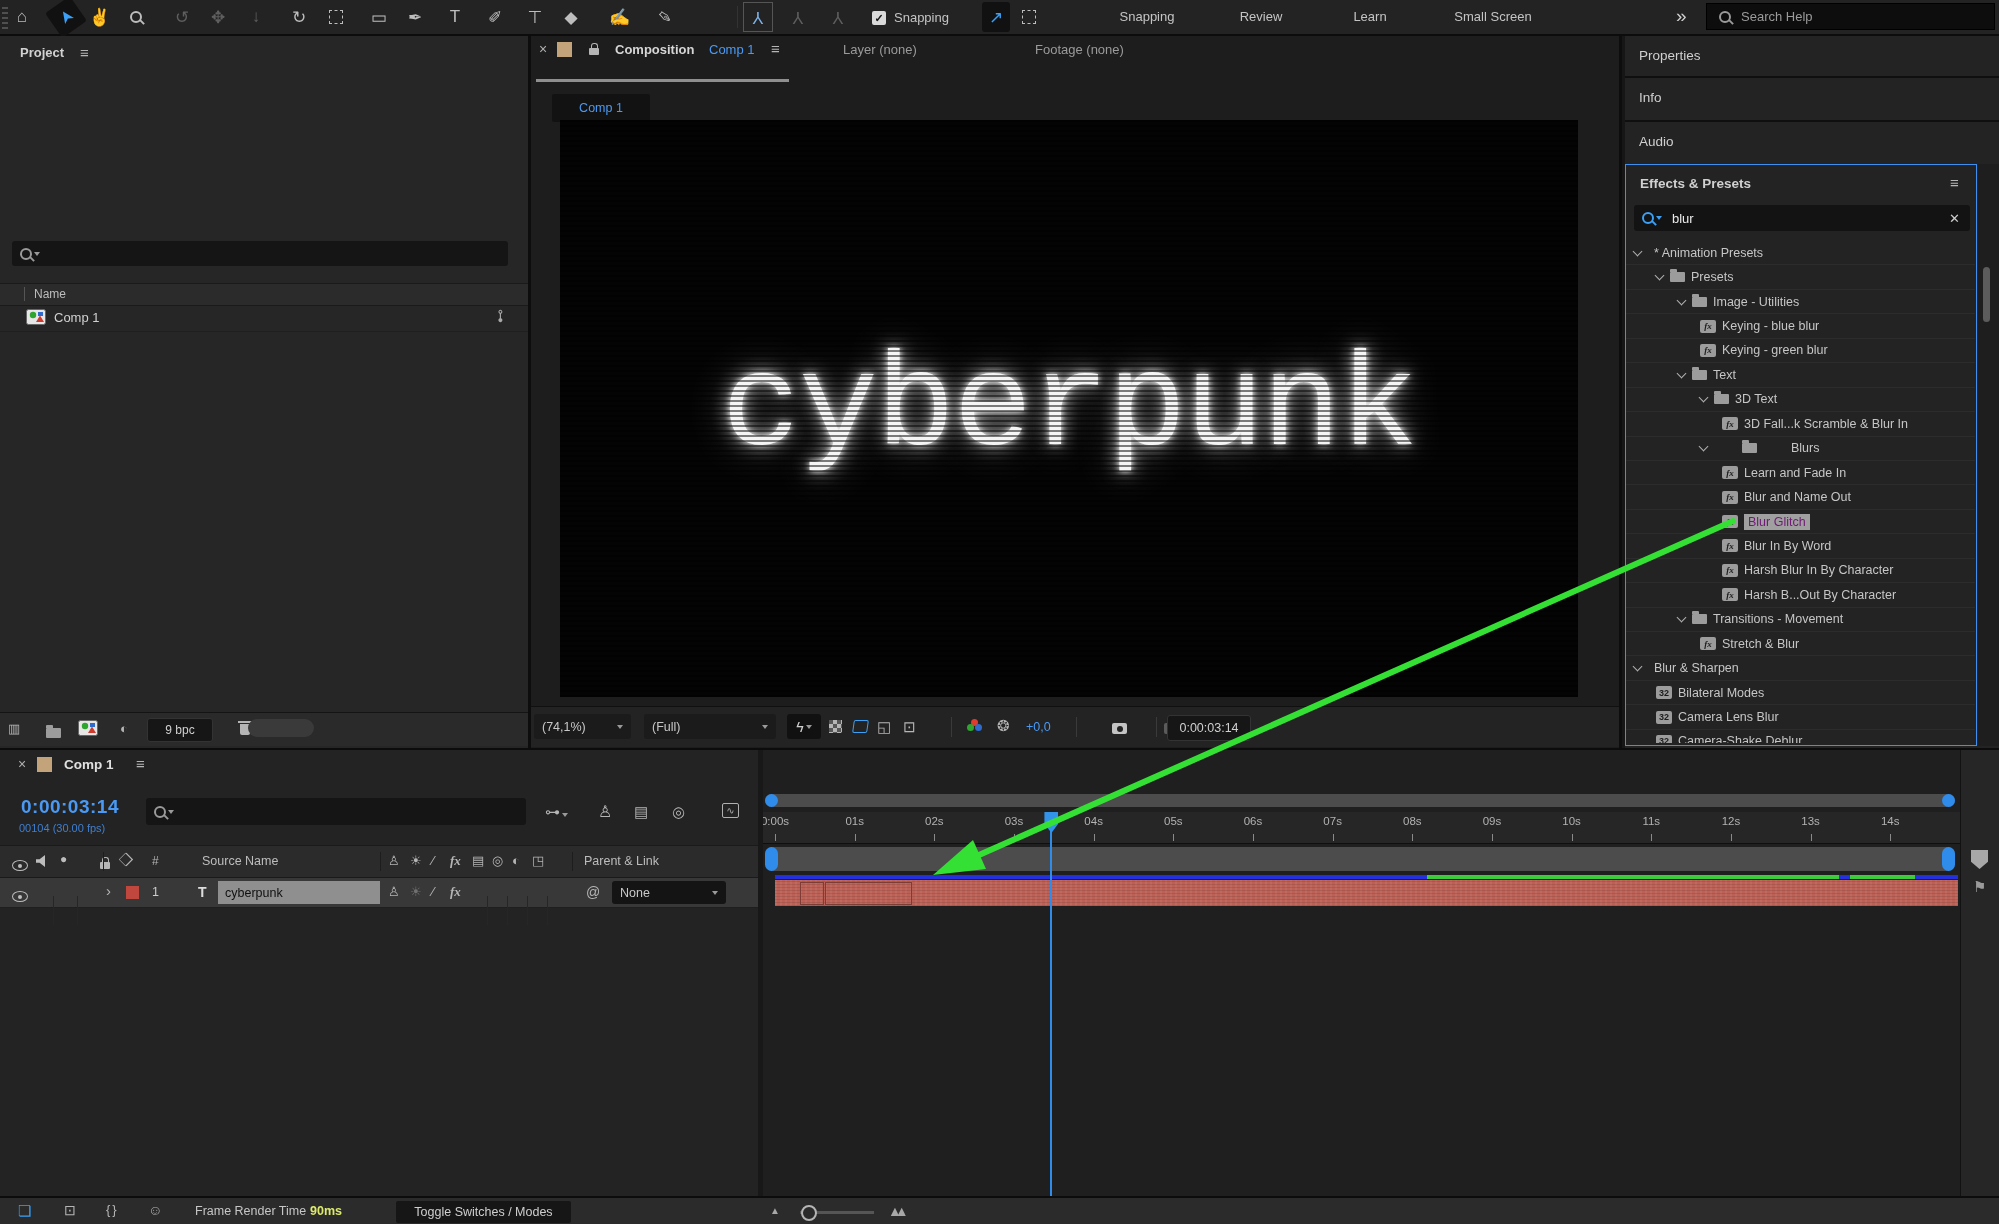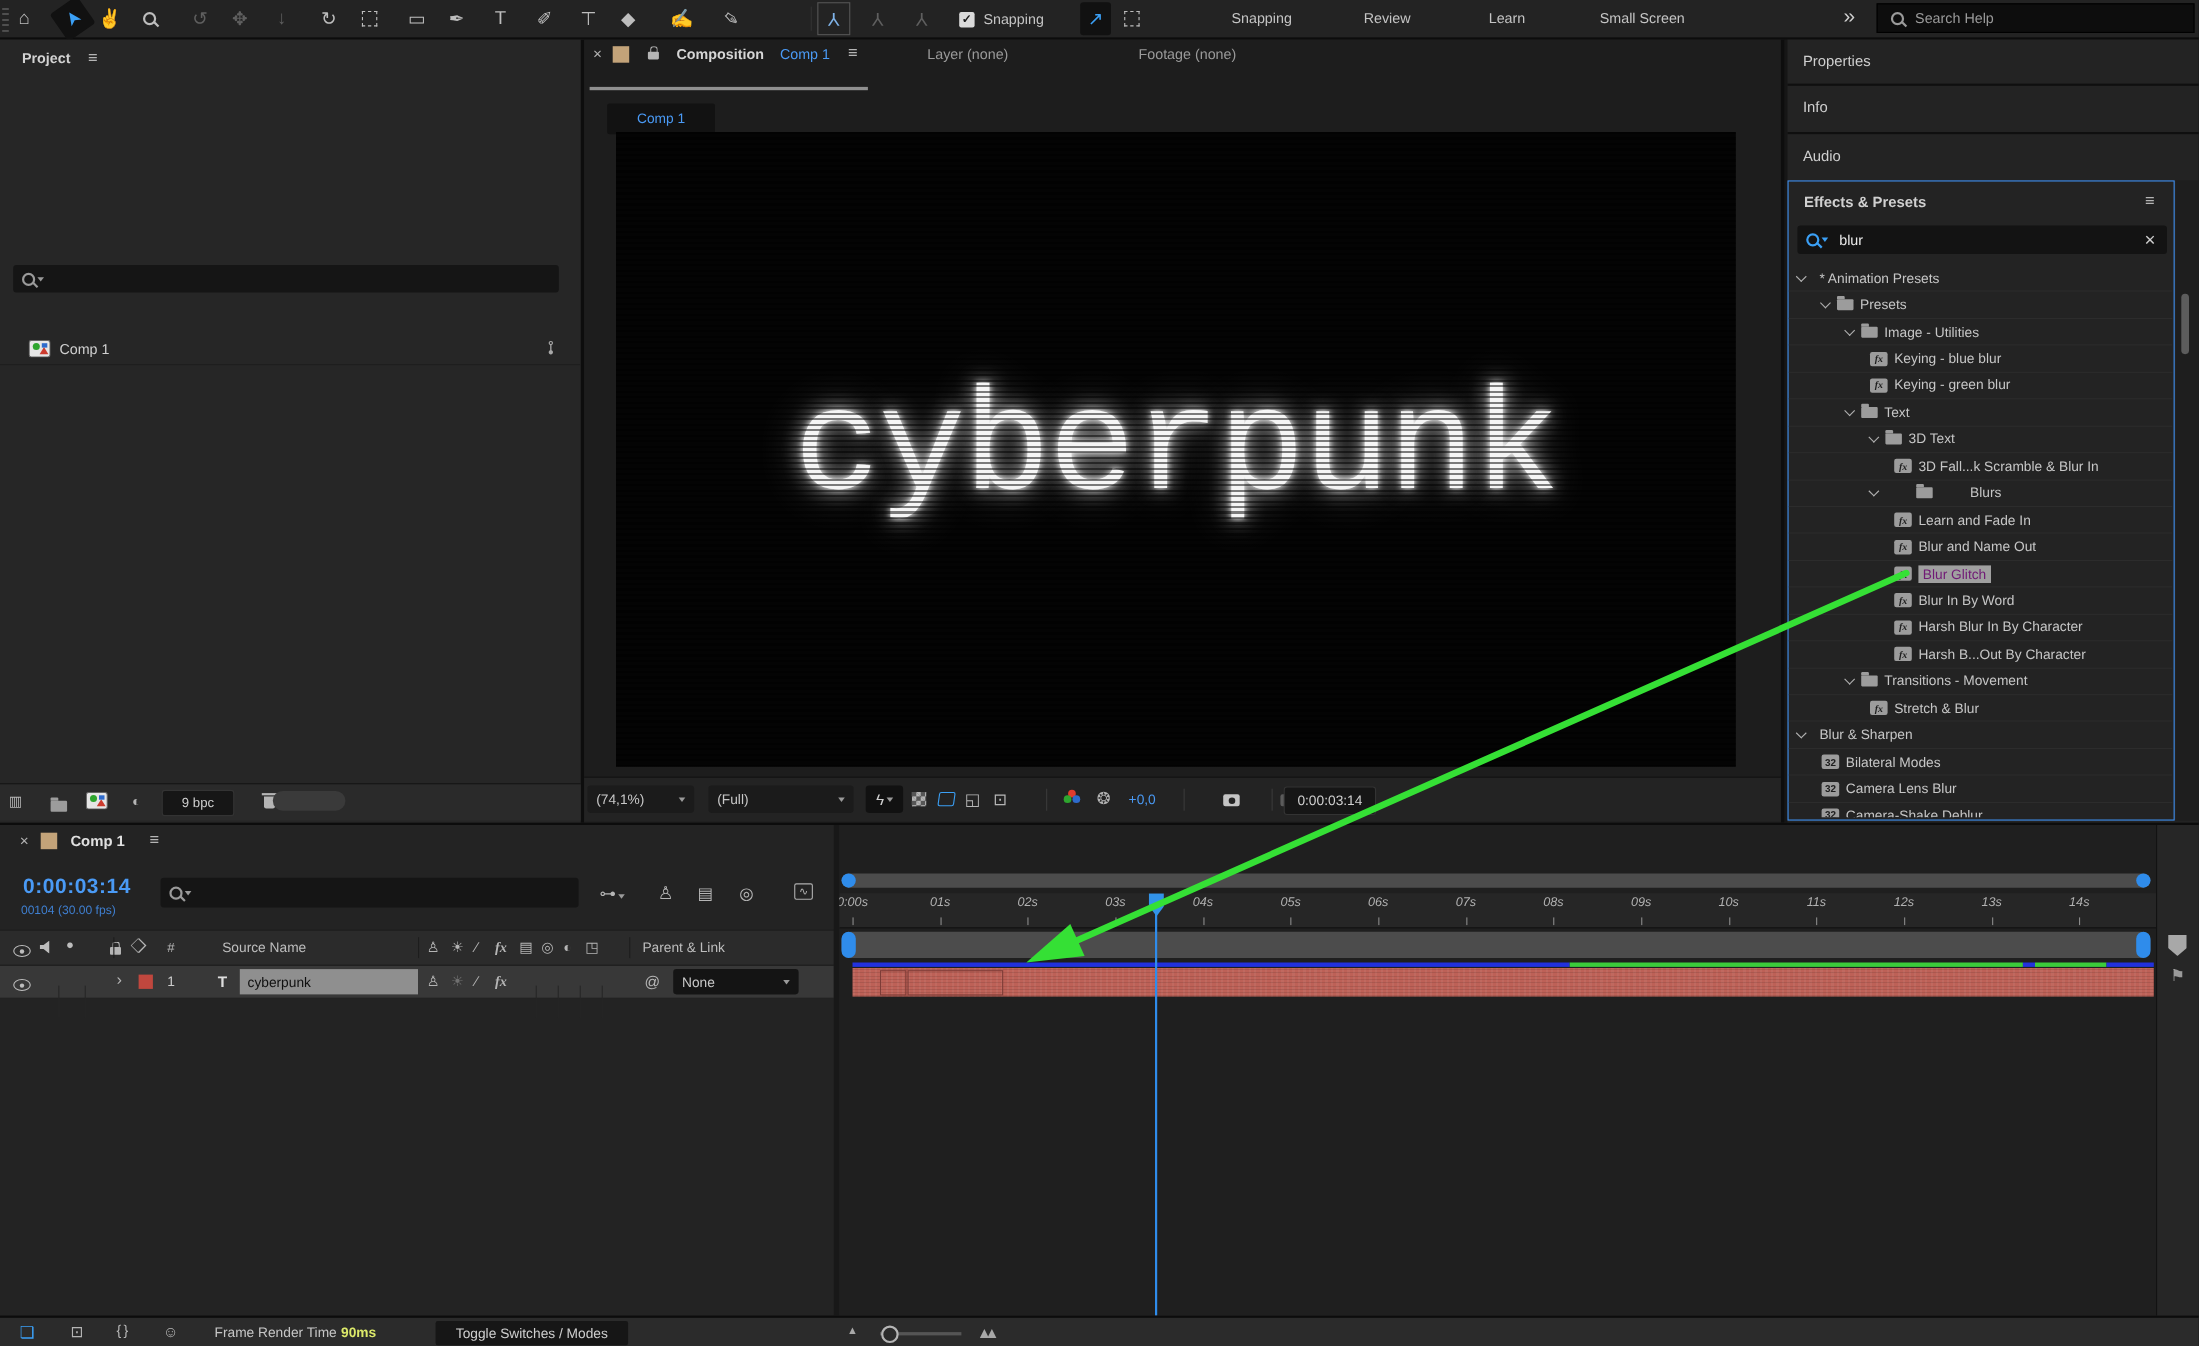--- a/index.html
+++ b/index.html
@@ -86,21 +86,21 @@
   #fx-tree{left:0;top:76px;width:349px;height:502px;overflow:hidden;}
   .tree-row{display:flex;align-items:center;height:24.45px;box-sizing:border-box;border-bottom:1px solid #2c2c2c;
       font-size:12.5px;color:#c6c6c6;}
   .tree-row .lbl{margin-left:6px;}
   .tree-row .lbl.sel{background:#a0a0a0;color:#701a75;padding:1px 4px;}
 
   
   #timeline{left:0;top:748px;width:1999px;height:448px;background:#232323;border-top:2px solid #0c0c0c;box-sizing:border-box;}
   #tl-track{left:763px;top:0;width:1197px;height:448px;background:#1f1f1f;overflow:hidden;}
   .tick{position:absolute;width:1px;height:7px;background:#8a8a8a;top:22px;}
-  .rlabel{position:absolute;top:3px;font-size:11.5px;color:#b2b2b2;transform:translateX(-50%);font-style:italic;}
+  .rlabel{position:absolute;top:3px;font-size:11.5px;color:#b2b2b2;transform:translateX(-50%);}
   .cellbox{position:absolute;box-sizing:border-box;border-right:1px solid #262626;height:100%;}
   .swglyph{font-size:13px;color:#b5b5b5;}
   #status{left:0;top:1196px;width:1999px;height:28px;background:#2b2b2b;border-top:2px solid #0c0c0c;box-sizing:border-box;}
   .mnt{color:#a8a8a8;}
 </style>
 </head>
 <body>
 
 <div id="app">
 
@@ -159,20 +159,24 @@
   </div>
 
   <div id="project" class="abs">
     <div class="abs row" style="left:20px;top:8px;gap:16px">
       <span class="panel-title">Project</span>
       <span class="hamburger">≡</span>
     </div>
     <div class="searchbox abs" style="left:12px;top:205px;width:496px;height:25px">
       <span class="mag"></span>
         <span class="dd-arrow"></span>
+    </div>
+    <div class="abs" style="left:0;top:247px;width:528px;height:21px;background:#2b2b2b;border-top:1px solid #1a1a1a;border-bottom:1px solid #1a1a1a">
+      <div class="abs" style="left:24px;top:3px;width:1px;height:14px;background:#555"></div>
+      <span class="abs txt" style="left:34px;top:3px;font-size:12px;color:#bdbdbd">Name</span>
     </div>
     <div class="abs" style="left:0;top:269px;width:528px;height:26px;border-bottom:1px solid #1f1f1f">
       <svg class="abs" style="left:26px;top:4px" width="20" height="16" viewBox="0 0 20 16">
         <rect x="0.5" y="0.5" width="19" height="15" rx="2" fill="#e6e6e6" stroke="#666"></rect>
         <circle cx="7" cy="6" r="3.2" fill="#2ea52e"></circle>
         <path d="M10 13 L14 6.5 L18 13 Z" fill="#cc3b2e"></path>
         <rect x="12" y="3" width="5" height="4" fill="#2e6bcc"></rect>
       </svg>
       <span class="abs txt" style="left:54px;top:5px;font-size:13px;color:#d0d0d0">Comp 1</span>
       <span class="abs" style="left:494px;top:3px;font-size:14px;color:#a8a8a8;transform:rotate(90deg)">⊶</span>

